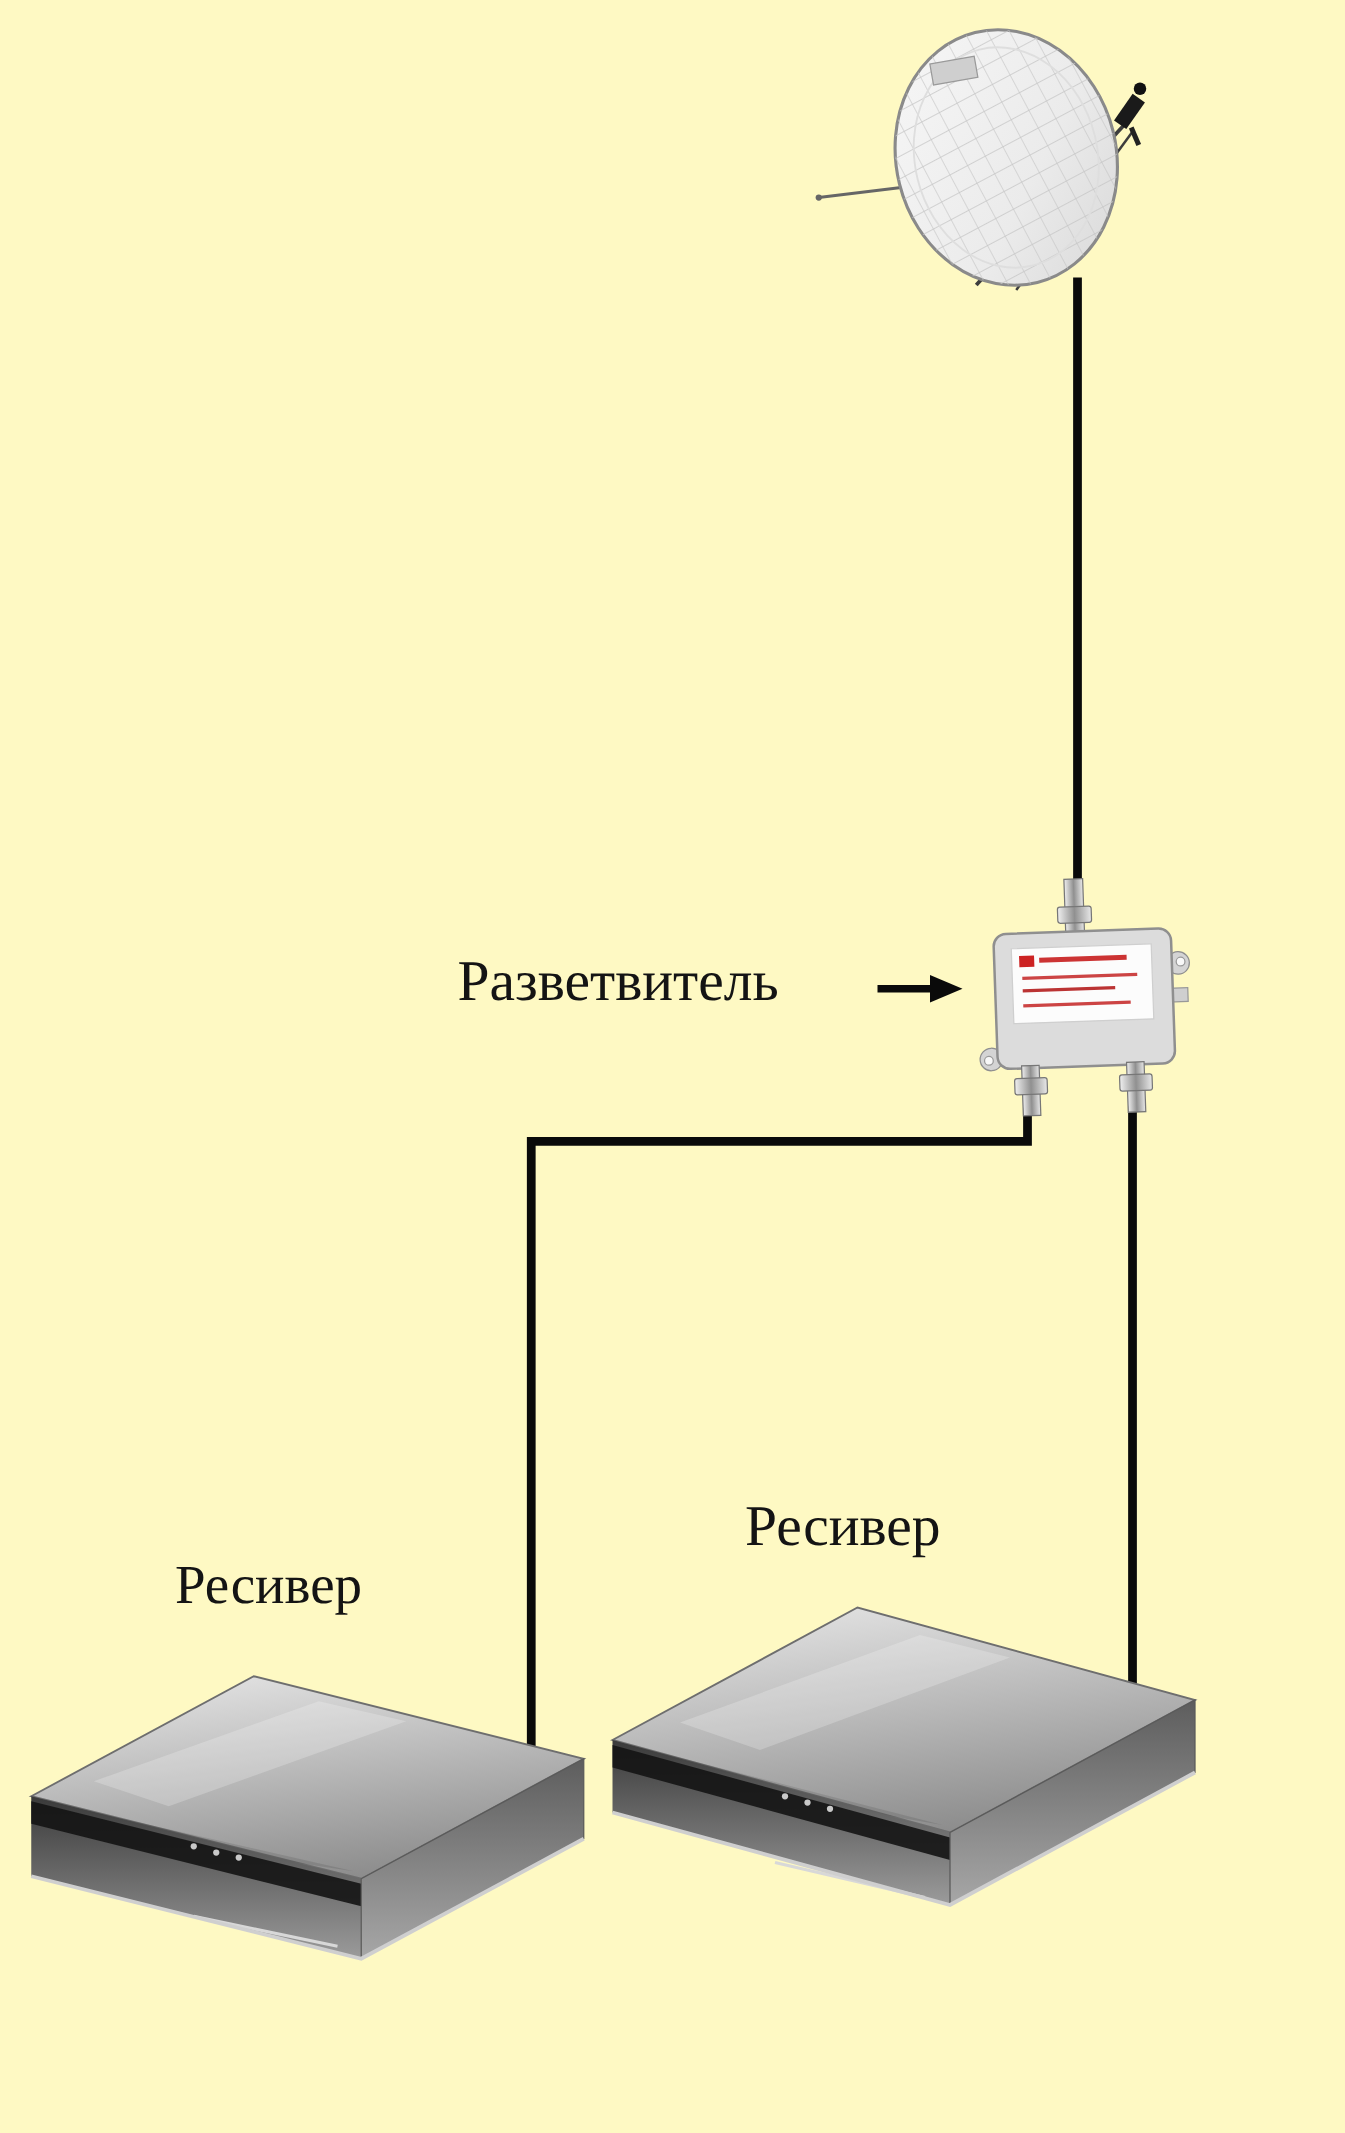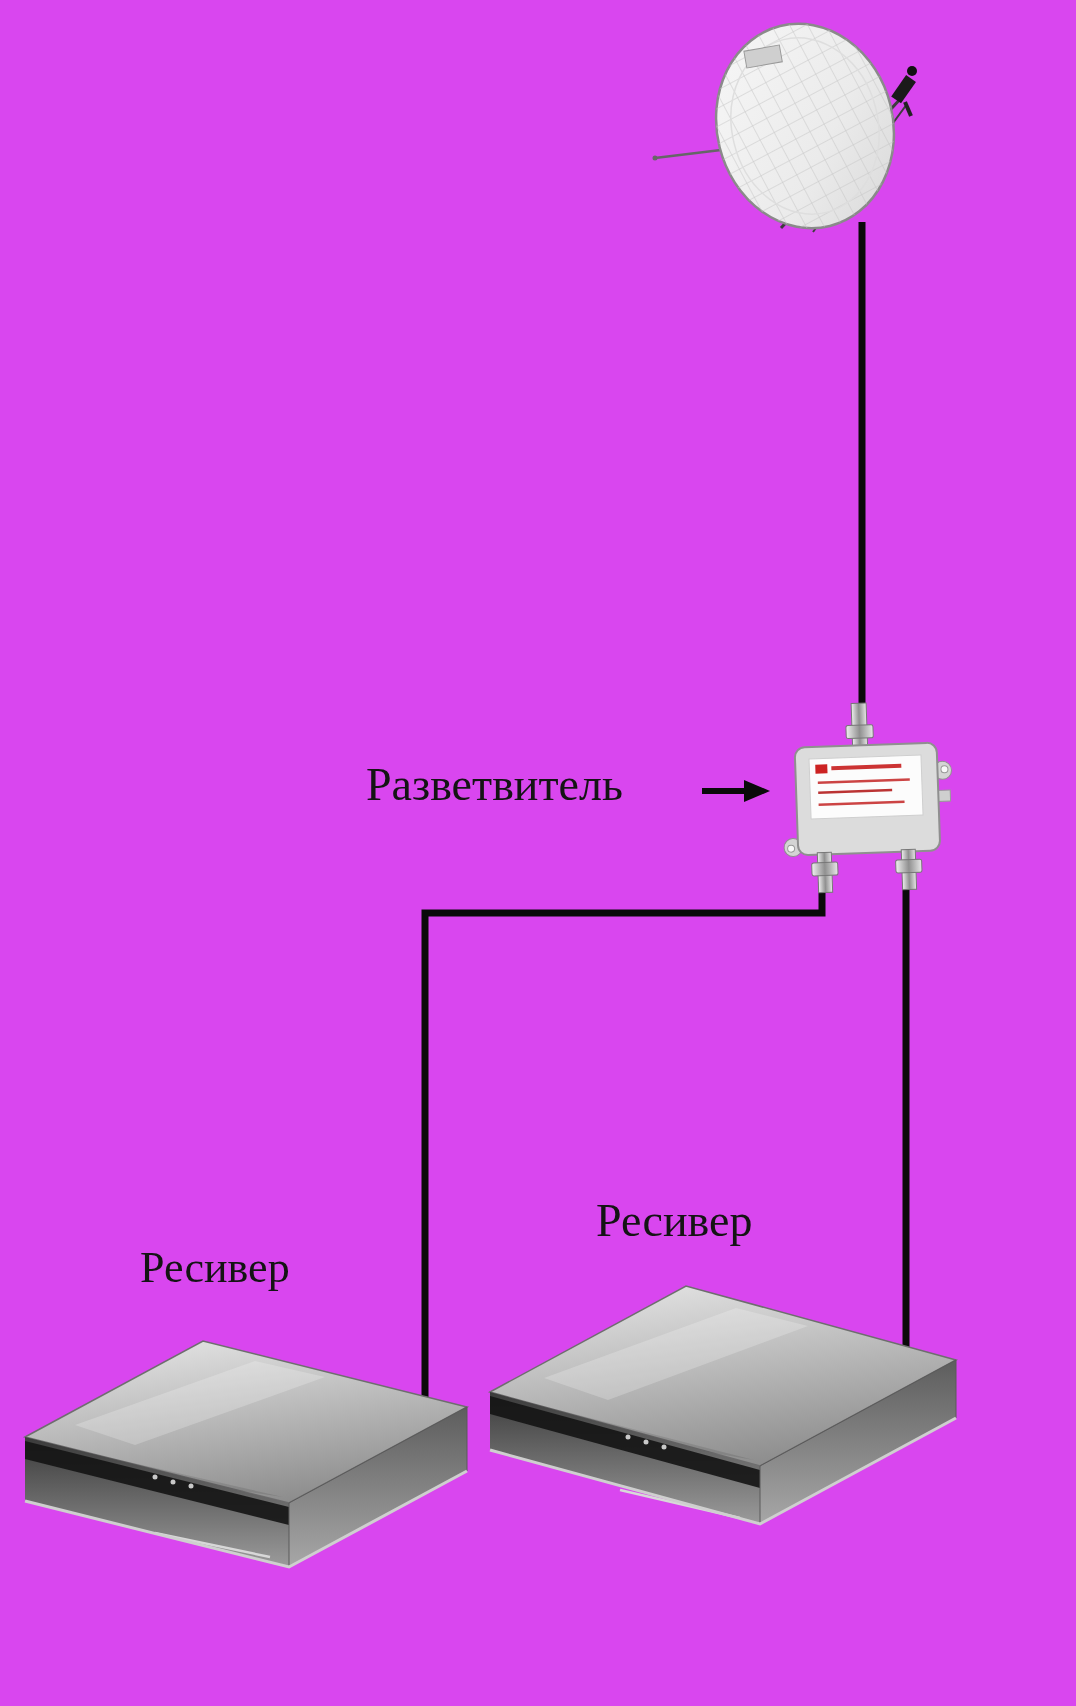--- a/index.html
+++ b/index.html
@@ -1,20 +1,20 @@
 <!DOCTYPE html>
 <html><head>
 <meta charset="utf-8">
 <style>
   html, body { margin: 0; padding: 0; background: #ffffff; }
   .canvas {
     position: relative;
     width: 1076px;
     height: 1706px;
-    background: #d946ef;
+    background: #fef9c3;
     overflow: hidden;
     font-family: "Liberation Serif", "DejaVu Serif", serif;
   }
   .abs { position: absolute; }
   .label {
     position: absolute;
     color: #141414;
     white-space: nowrap;
     line-height: 1;
   }

